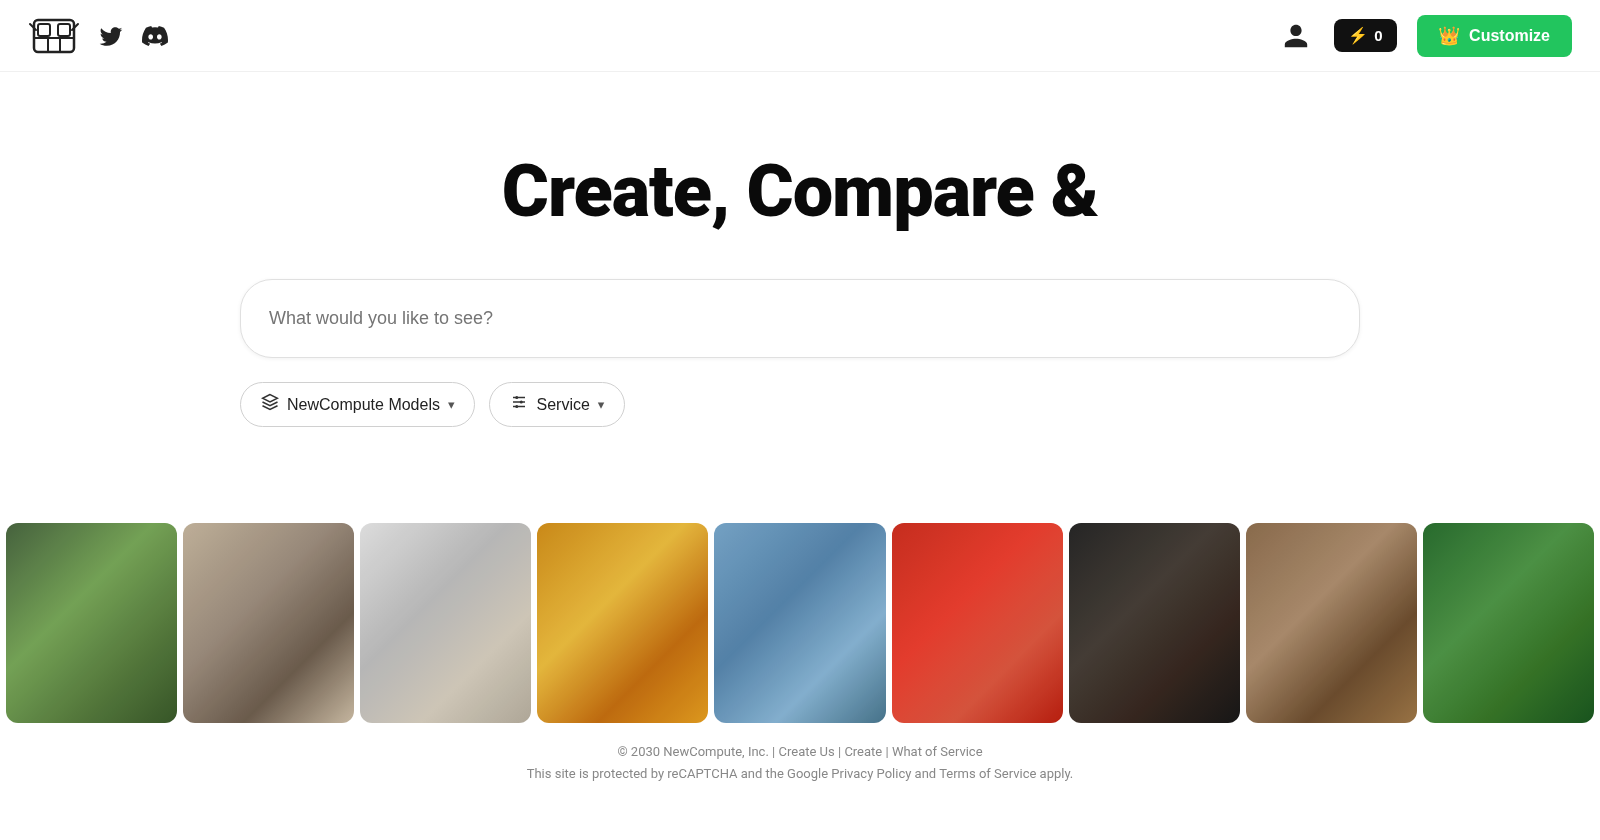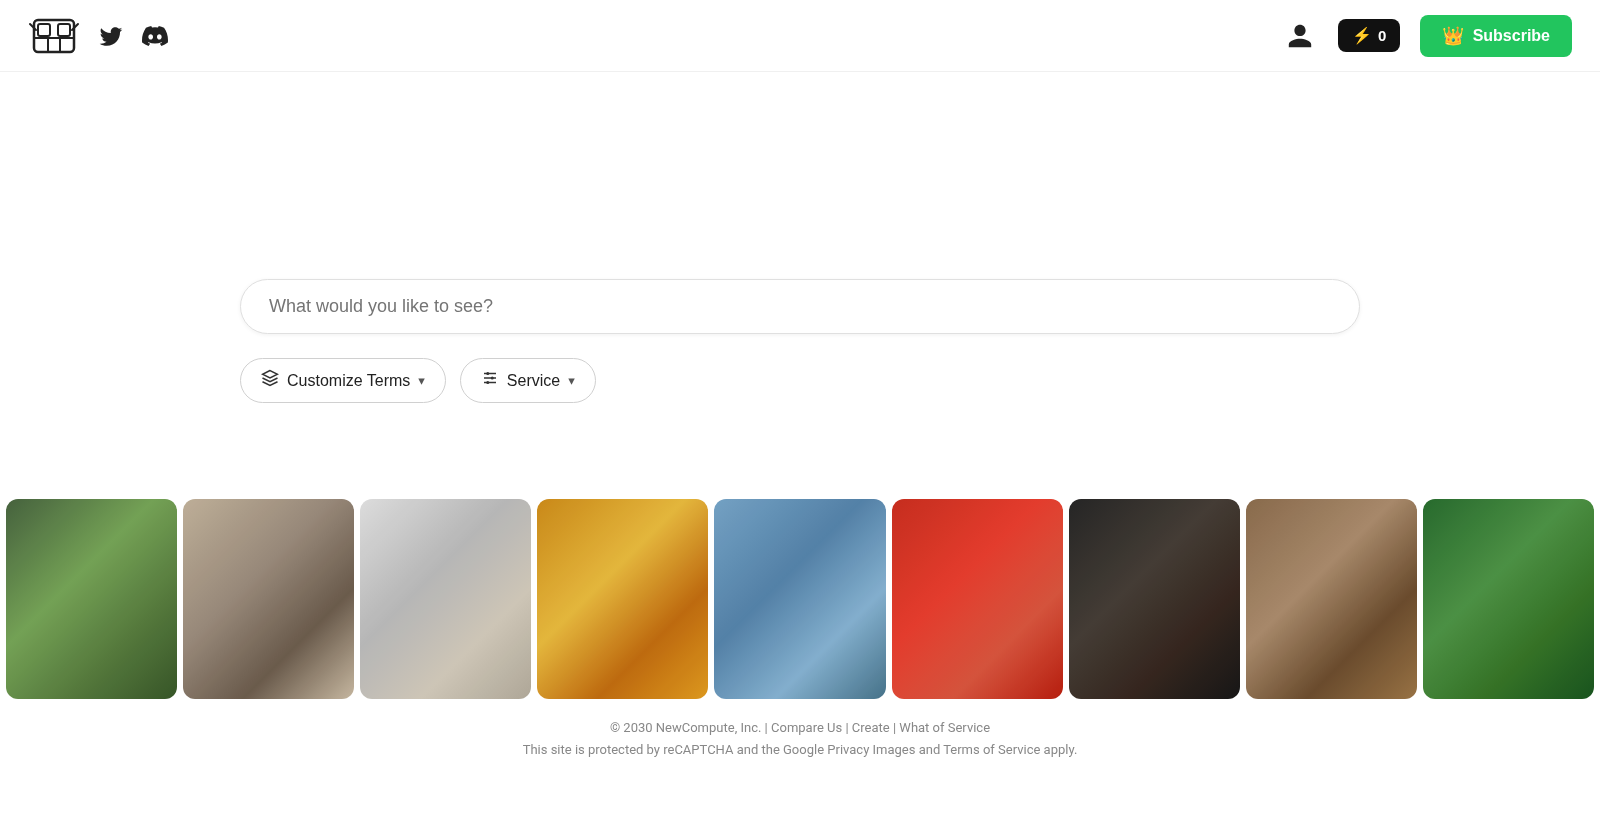--- a/index.html
+++ b/index.html
@@ -107,21 +107,21 @@
     
     .search-container {
       width: 100%;
       max-width: 1120px;
       margin-bottom: 24px;
     }
     .search-input-wrap {
       width: 100%;
       border: 1.5px solid #e0e0e0;
       border-radius: 32px;
-      padding: 16px 28px;
+      padding: 28px 28px;
       display: flex;
       align-items: flex-end;
       background: #fff;
       box-shadow: 0 1px 4px rgba(0,0,0,0.06);
     }
     .search-input {
       border: none;
       outline: none;
       width: 100%;
       font-size: 18px;
@@ -242,47 +242,47 @@
       </svg>
     </div>
 
     <button class="credits-btn">
       <span class="bolt-icon">⚡</span>
       <span>0</span>
     </button>
 
     <button class="subscribe-btn">
       <span class="crown-icon">👑</span>
-      <span>Subscribe</span>
+      <span>Customize</span>
     </button>
   </div>
 </nav>
 
 <section class="hero">
   <h1 class="hero-title">
-    <br>
+    <span>Create, Compare &amp;</span><br>
   </h1>
 
   <div class="search-container">
     <div class="search-input-wrap">
       <input class="search-input" type="text" placeholder="What would you like to see?" style="">
     </div>
   </div>
 
   <div class="controls-row">
 
     <button class="control-btn">
       <span class="btn-icon">
         <svg width="18" height="18" viewBox="0 0 24 24" fill="none" stroke="#333" stroke-width="2">
           <path d="M12 2L2 7l10 5 10-5-10-5z"></path>
           <path d="M2 17l10 5 10-5"></path>
           <path d="M2 12l10 5 10-5"></path>
         </svg>
       </span>
-      <span>Customize Terms</span>
+      <span>NewCompute Models</span>
       <span class="chevron">▾</span>
     </button>
 
     <button class="control-btn">
       <span class="btn-icon">
         <svg width="18" height="18" viewBox="0 0 24 24" fill="none" stroke="#333" stroke-width="2">
           <line x1="4" y1="6" x2="20" y2="6"></line>
           <line x1="4" y1="12" x2="20" y2="12"></line>
           <line x1="4" y1="18" x2="20" y2="18"></line>
           <circle cx="9" cy="6" r="2" fill="#333" stroke="none"></circle>
@@ -325,20 +325,20 @@
       <div class="gallery-item" style="background: linear-gradient(135deg, rgb(42, 112, 48) 0%, rgb(80, 152, 72) 40%, rgb(56, 120, 40) 70%, rgb(26, 88, 32) 100%); height: 200px; border-radius: 12px; flex: 1 1 0%; min-width: 0px; cursor: pointer; position: relative; overflow: hidden;">
         <div style="position: absolute; inset: 0px; background: rgba(0, 0, 0, 0.05); transition: background 0.2s;"></div>
       </div>
     </div>
 </section>
 
 <footer class="footer">
   <div>
     <span>© 2030 NewCompute, Inc.</span>
     <span> | </span>
-    <a href="#">Compare Us</a>
+    <a href="#">Create Us</a>
     <span> | </span>
     <a href="#">Create</a>
     <span> | </span>
     <a href="#">What of Service</a>
   </div>
-  <div>This site is protected by reCAPTCHA and the Google Privacy Images and Terms of Service apply.</div>
+  <div>This site is protected by reCAPTCHA and the Google Privacy Policy and Terms of Service apply.</div>
 </footer>
 
 </body></html>

